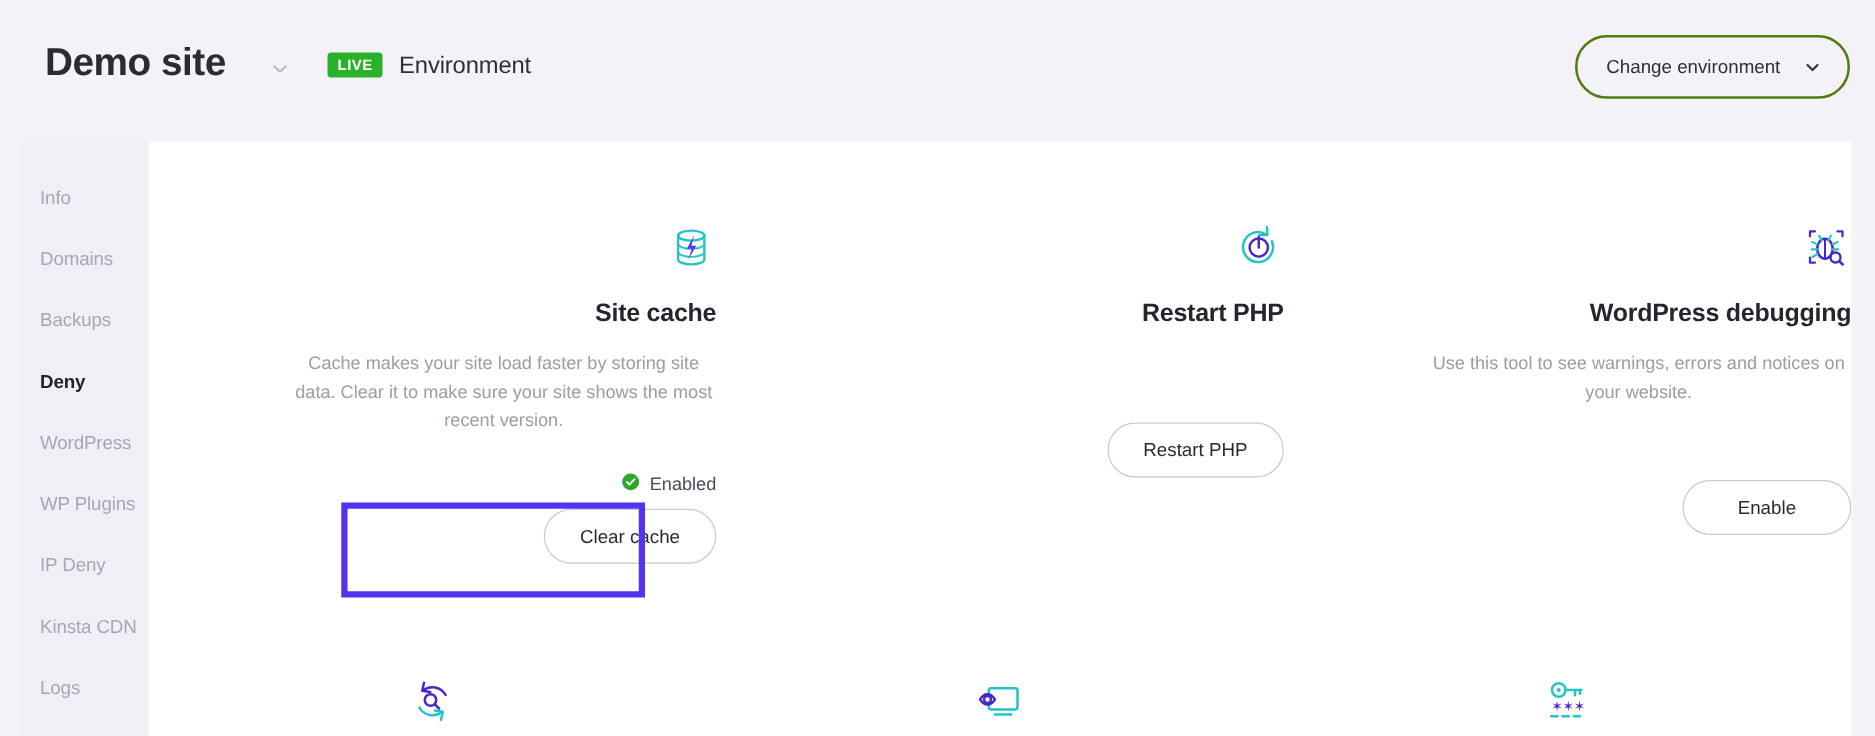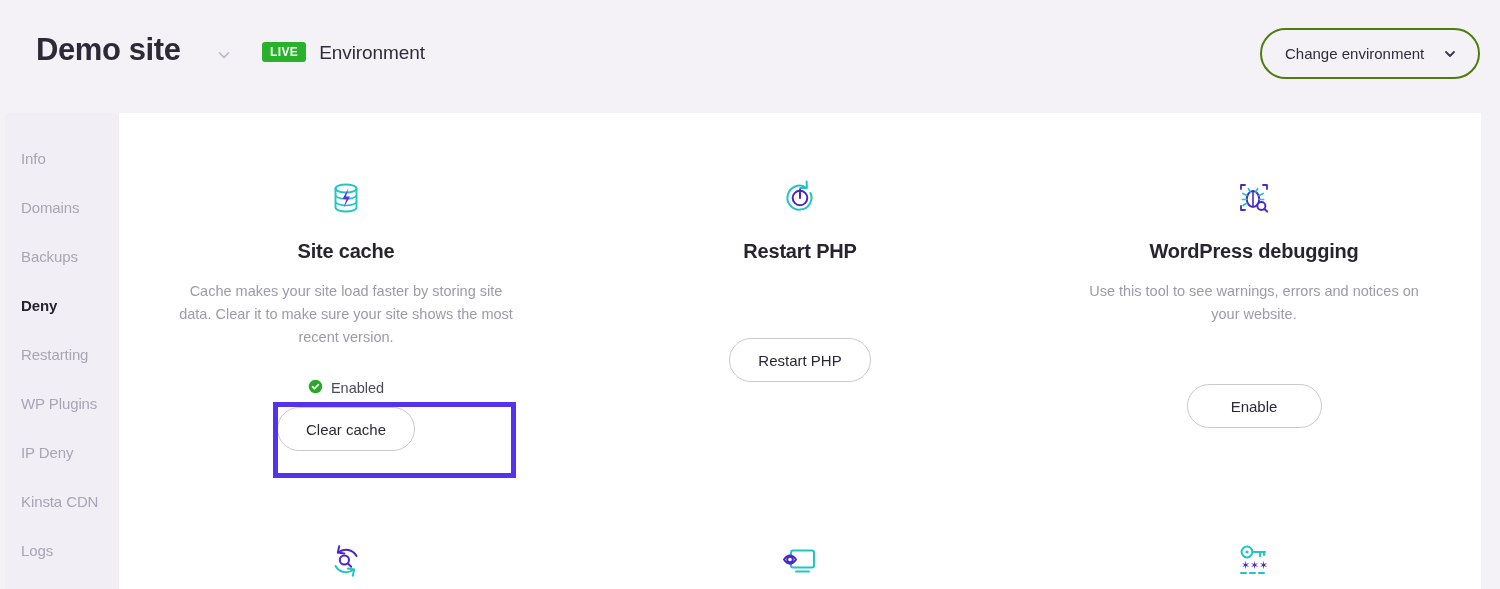--- a/index.html
+++ b/index.html
@@ -102,21 +102,21 @@
   }
   .change-env-btn .lbl {
     font-size: 15px;
     color: #2f2d3a;
   }
   .change-env-btn .chev { display: flex; align-items: center; }
 
   
   .sidebar {
     position: absolute;
-    left: 5px;
+    left: 16px;
     top: 113px;
     width: 119px;
     height: 476px;
     background: #f1eff5;
     border-right: 1px solid #e6e3ec;
   }
 
   .nav-item {
     position: absolute;
     left: 16px;
@@ -147,21 +147,21 @@
     left: 0; top: 0;
     width: 1362px;
     display: flex;
   }
 
   .tool-card {
     width: 454px;
     padding-top: 63px;
     display: flex;
     flex-direction: column;
-    align-items: center;
+    align-items: flex-end;
   }
 
   .tool-icon {
     height: 44px;
     display: flex;
     align-items: center;
     justify-content: center;
     margin-bottom: 20px;
   }
 
@@ -264,21 +264,21 @@
         </svg>
       </span>
     </button>
   </div>
 
   <nav class="sidebar">
     <div class="nav-item" style="top:37px">Info</div>
     <div class="nav-item" style="top:86px">Domains</div>
     <div class="nav-item" style="top:135px">Backups</div>
     <div class="nav-item active" style="top:184px">Deny</div>
-    <div class="nav-item" style="top:233px">Restarting</div>
+    <div class="nav-item" style="top:233px">WordPress</div>
     <div class="nav-item" style="top:282px">WP Plugins</div>
     <div class="nav-item" style="top:331px">IP Deny</div>
     <div class="nav-item" style="top:380px">Kinsta CDN</div>
     <div class="nav-item" style="top:429px">Logs</div>
   </nav>
 
   <main class="panel">
 
     <div class="tools-grid">
 

